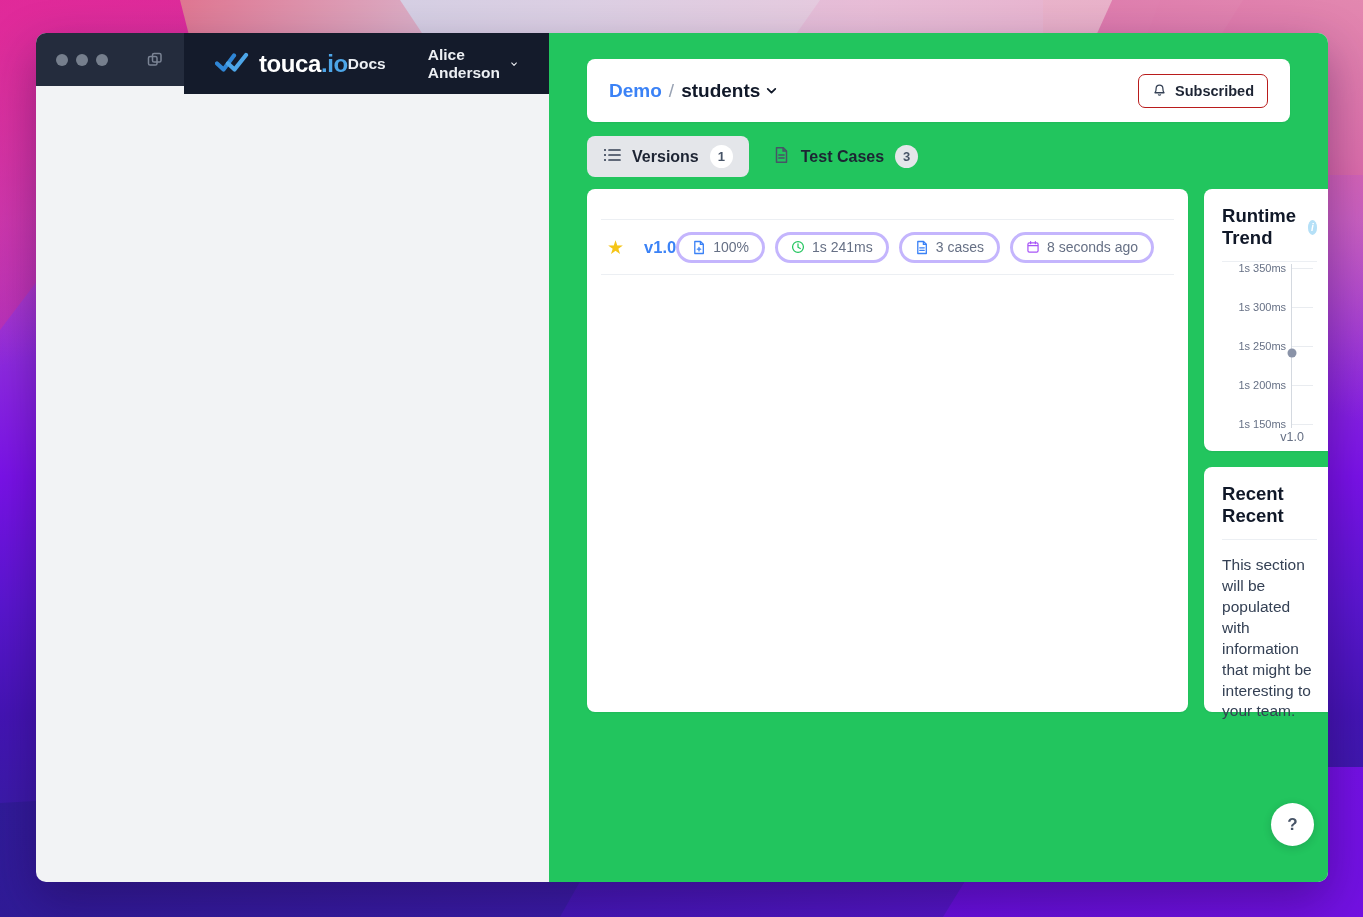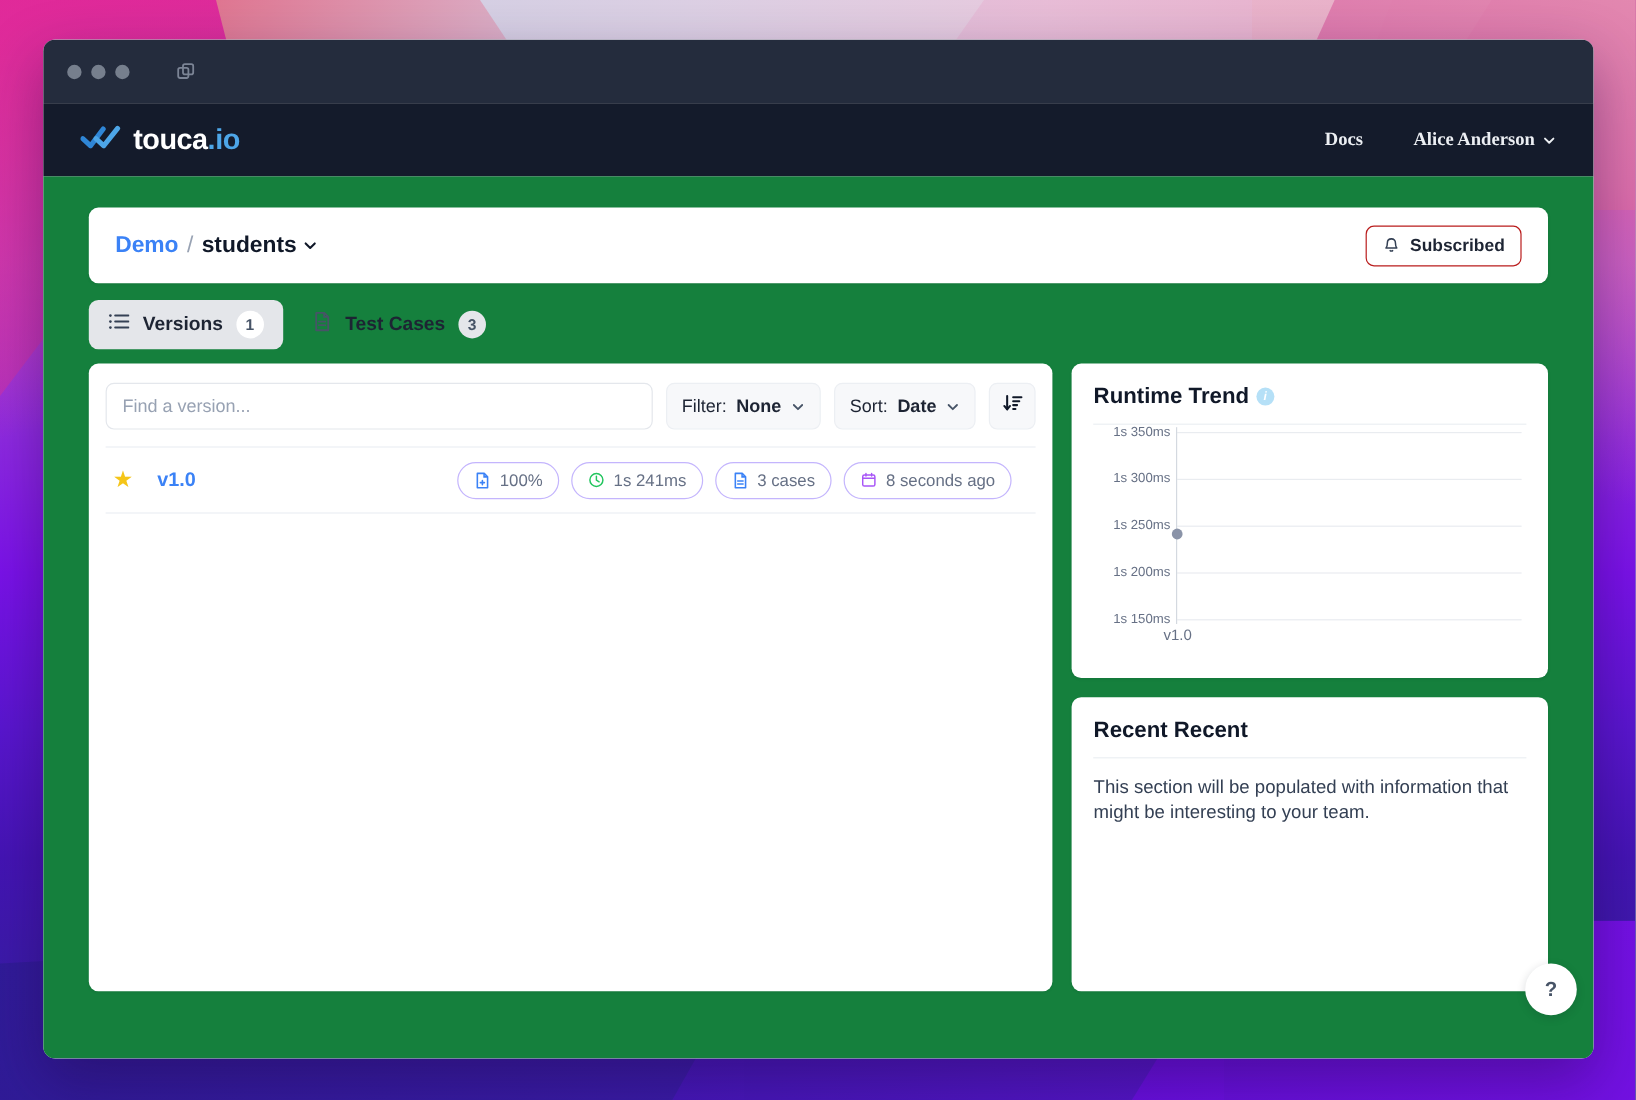--- a/index.html
+++ b/index.html
@@ -51,43 +51,43 @@
     background: linear-gradient(160deg,#e02a9c 0%, #cc34a6 100%);
     clip-path: polygon(0 0, 100% 0, 0 100%); opacity:.55; }
 
   
   .window {
     position: absolute; left: 36px; top: 33px;
     width: 1292px; height: 849px;
     border-radius: 10px; overflow: hidden;
     background: #f2f3f5;
     box-shadow: 0 18px 48px rgba(30,6,60,.38);
-    display: flex; flex-direction: column;
+    display: flex; flex-direction: row;
   }
   .titlebar {
     height: 53px; background: #242c3d; flex: 0 0 53px;
     display: flex; align-items: center; padding: 0 20px; gap: 8px;
   }
   .dot { width: 12px; height: 12px; border-radius: 50%; background: #767f8d; }
   .tb-icon { margin-left: 30px; display:flex; align-items:center; }
 
   .appbar {
     height: 61px; flex: 0 0 61px; background: #141b2b;
     display: flex; align-items: center; padding: 0 31px;
   }
   .logo { display:flex; align-items:center; gap:10px; }
   .logo-text { font-size: 24px; font-weight: 700; color: #ffffff; letter-spacing:-.4px; }
   .logo-text .io { color: #4da6e8; }
-  .nav { margin-left: auto; display: flex; align-items: center; gap: 42px; font-family: Liberation Serif, serif; }
+  .nav { margin-left: auto; display: flex; align-items: center; gap: 42px; }
   .nav a, .nav span.navitem {
     color: #eceff3; font-size: 15.5px; font-weight: 600; text-decoration: none;
     display:flex; align-items:center; gap:6px; cursor: pointer;
   }
 
-  .page { flex: 1; background: #15803d; padding: 26px 38px 0 38px; overflow:hidden; }
+  .page { flex: 1; background: #22c55e; padding: 26px 38px 0 38px; overflow:hidden; }
 
   .crumbcard {
     background: #ffffff; border-radius: 8px; height: 63px;
     display: flex; align-items: center; padding: 0 22px;
     box-shadow: 0 1px 2px rgba(16,24,40,.06);
   }
   .crumb { display:flex; align-items:center; font-size: 19px; gap: 7px; }
   .crumb .team { color: #3b82f6; font-weight: 600; cursor: pointer; }
   .crumb .sep { color: #98a2b3; font-weight: 400; }
   .crumb .suite { color: #101828; font-weight: 700; cursor: pointer; display:flex; align-items:center; gap:5px;}
@@ -139,21 +139,21 @@
   }
 
   .vrow {
     margin-top: 14px; border-top: 1px solid #eceff3; border-bottom: 1px solid #eceff3;
     height: 56px; display:flex; align-items:center; padding: 0 6px; cursor:pointer;
   }
   .star { color:#f5c518; font-size: 19px; margin-right: 20px; }
   .vname { color:#3b82f6; font-size:16.5px; font-weight:600; }
   .pills { margin-left:auto; display:flex; gap: 10px; padding-right: 14px; }
   .pill {
-    border:1px solid #c4b5fd; border-radius: 999px; height: 31px;
+    border:3px solid #c4b5fd; border-radius: 999px; height: 31px;
     display:flex; align-items:center; gap:7px; padding: 0 13px;
     font-size: 14px; color:#667085; background:#fff; white-space:nowrap;
   }
 
   .chartcard { padding: 16px 18px 14px 18px; height: 262px; }
   .cardtitle {
     font-size: 18.5px; font-weight:700; color:#101828;
     display:flex; align-items:center; gap:6px; padding-bottom: 12px;
     border-bottom: 1px solid #eceff3;
   }
@@ -278,46 +278,20 @@
         <span>Test Cases</span>
         <span class="badge">3</span>
       </div>
     </div>
 
     <div class="columns">
 
       <div class="leftcol">
         <div class="card listcard">
 
-          <div class="filterbar">
-            <input class="search" type="text" placeholder="Find a version..." style="">
-            <div class="dropbtn">
-              <span class="lbl">Filter:</span>
-              <span class="val">None</span>
-              <svg width="12" height="12" viewBox="0 0 12 12" fill="none" stroke="#475467" stroke-width="1.5">
-                <path d="M2.5 4.5 L6 8 L9.5 4.5" stroke-linecap="round" stroke-linejoin="round"></path>
-              </svg>
-            </div>
-            <div class="dropbtn">
-              <span class="lbl">Sort:</span>
-              <span class="val">Date</span>
-              <svg width="12" height="12" viewBox="0 0 12 12" fill="none" stroke="#475467" stroke-width="1.5">
-                <path d="M2.5 4.5 L6 8 L9.5 4.5" stroke-linecap="round" stroke-linejoin="round"></path>
-              </svg>
-            </div>
-            <div class="iconbtn">
-              <span>
-                <svg width="18" height="18" viewBox="0 0 18 18" fill="none">
-                  <path d="M4.3 3 V14" stroke="#101828" stroke-width="1.7" stroke-linecap="round"></path>
-                  <path d="M1.9 11.3 L4.3 14.2 L6.7 11.3" stroke="#101828" stroke-width="1.7" stroke-linecap="round" stroke-linejoin="round"></path>
-                  <path d="M9.3 4 H16.2 M9.3 7.3 H14.4 M9.3 10.6 H12.6 M9.3 13.9 H11.2" stroke="#101828" stroke-width="1.7" stroke-linecap="round"></path>
-                </svg>
-              </span>
-            </div>
-          </div>
 
           <div class="vrow">
             <span class="star">★</span>
             <span class="vname">v1.0</span>
             <div class="pills">
 
               <div class="pill">
                 <svg width="14" height="15" viewBox="0 0 14 16" fill="none" stroke="#3b82f6" stroke-width="1.4">
                   <path d="M2.5 1.6 H8.6 L11.6 4.6 V14.4 H2.5 Z" stroke-linejoin="round"></path>
                   <path d="M8.5 1.7 V4.7 H11.5"></path>

